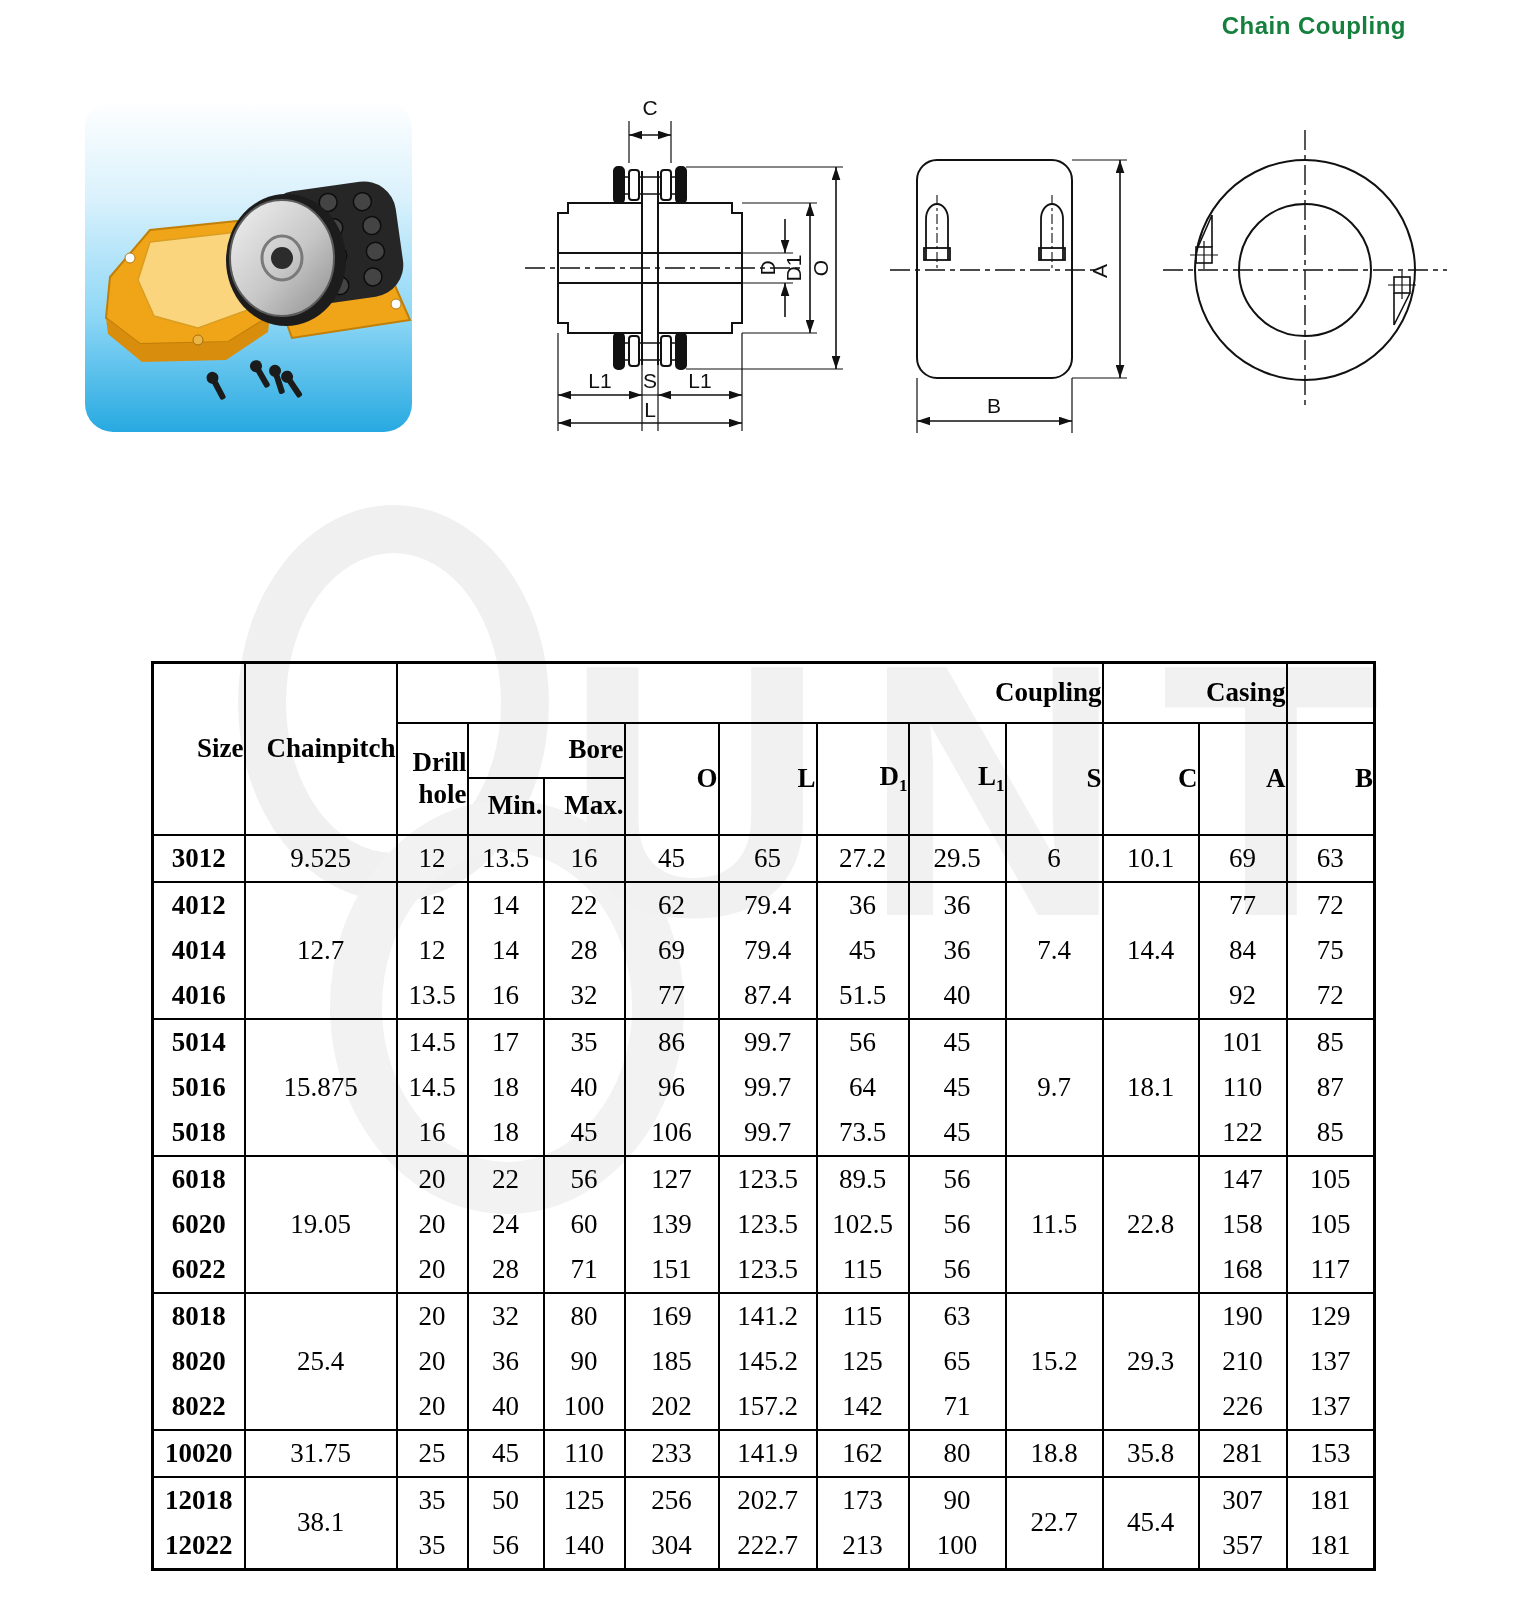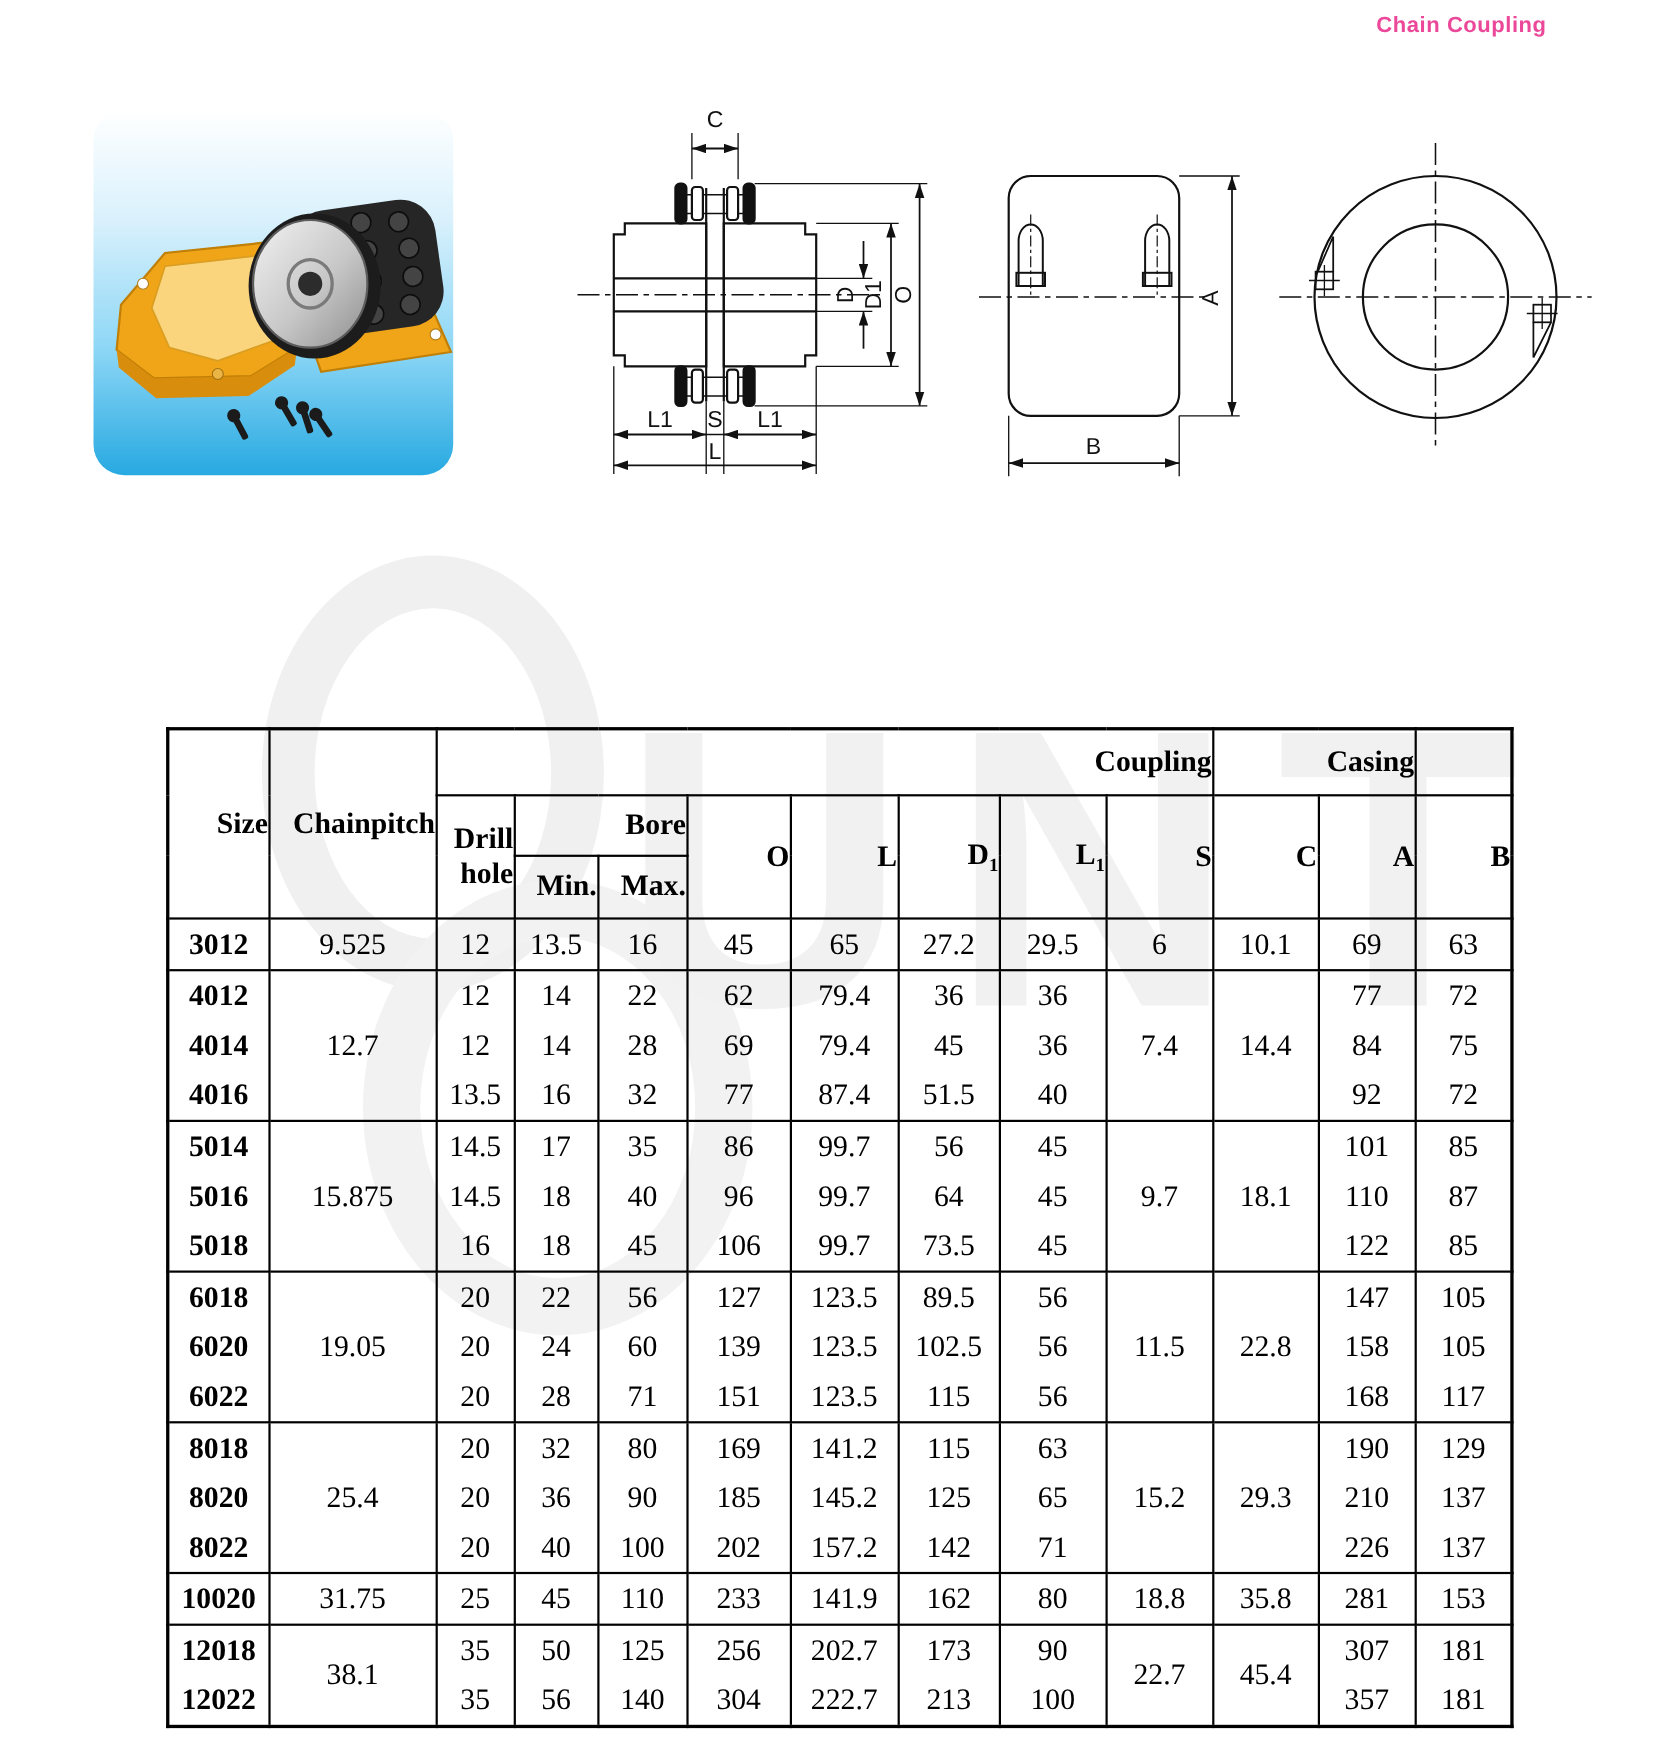--- a/index.html
+++ b/index.html
@@ -2,21 +2,21 @@
 <html><head>
 <meta charset="utf-8">
 <style>
   html,body{margin:0;padding:0;background:#ffffff;}
   body{width:1522px;height:1600px;position:relative;overflow:hidden;
        font-family:"Liberation Serif",serif;color:#000;}
 
   
   .page-title{position:absolute;top:12px;right:116px;
     font-family:"Liberation Sans",sans-serif;font-weight:bold;
-    font-size:20px;letter-spacing:.5px;color:#ec4899;}
+    font-size:24px;letter-spacing:.5px;color:#15803d;}
 
   
   .wm{position:absolute;z-index:0;pointer-events:none;}
   .wm-ring1{left:238px;top:505px;width:215px;height:300px;border:48px solid #f0f0f0;border-radius:50%;}
   .wm-ring2{left:330px;top:800px;width:250px;height:310px;border:52px solid #f2f2f2;border-radius:50%;}
   .wm-text{left:565px;top:610px;font-family:"Liberation Sans",sans-serif;
     font-weight:bold;font-size:360px;letter-spacing:38px;color:#f1f1f1;line-height:1;}
 
   
   .drawings{position:absolute;left:495px;top:55px;z-index:1;}

